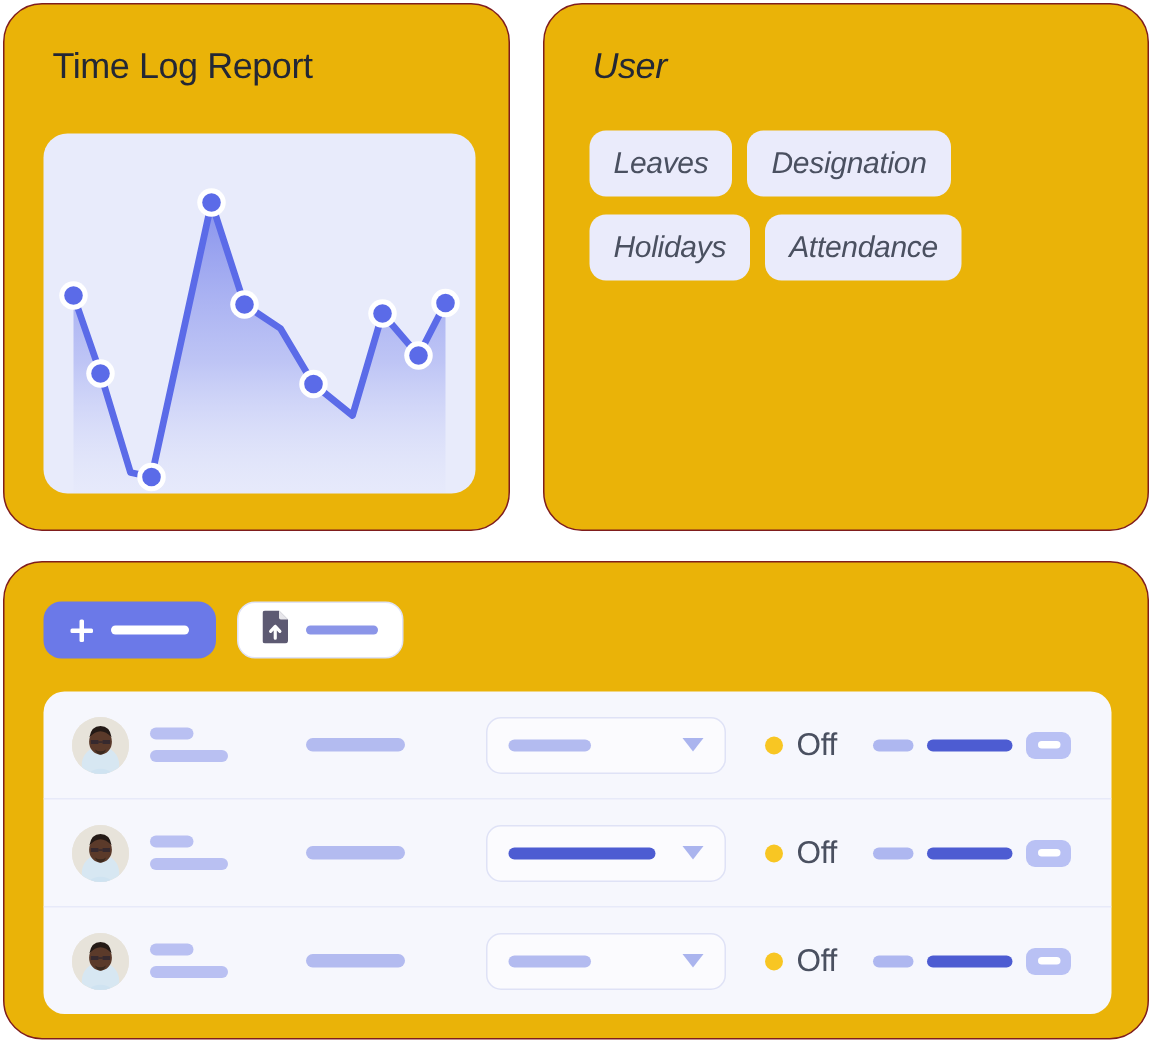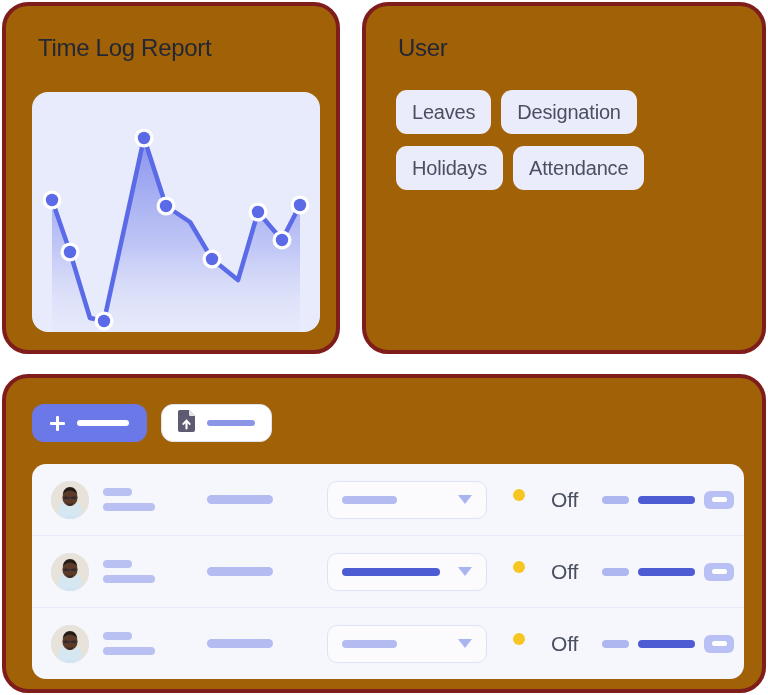--- a/index.html
+++ b/index.html
@@ -17,22 +17,22 @@
 
   .stage {
     position: relative;
     width: 768px;
     height: 695px;
   }
 
   
   .card {
     position: absolute;
-    background: #a16207;
-    border: 4px solid #7f1d1d;
+    background: #eab308;
+    border: 1px solid #7f1d1d;
     border-radius: 26px;
     box-sizing: border-box;
   }
 
   
   #card-timelog {
     left: 2px;
     top: 2px;
     width: 338px;
     height: 352px;
@@ -62,20 +62,21 @@
     width: 288px;
     height: 240px;
   }
 
   
   #card-user {
     left: 362px;
     top: 2px;
     width: 404px;
     height: 352px;
+    font-style: italic;
   }
   .tag-wrap {
     position: absolute;
     left: 30px;
     top: 84px;
     width: 340px;
     display: flex;
     flex-wrap: wrap;
     gap: 12px 10px;
   }
@@ -233,21 +234,22 @@
     width: 0; height: 0;
     border-left: 7px solid transparent;
     border-right: 7px solid transparent;
     border-top: 9px solid #aab4ee;
     flex: none;
   }
 
   .status {
     margin-left: 26px;
     display: flex;
-    gap: 26px;
+    align-items: center;
+    gap: 9px;
     flex: none;
   }
   .dot {
     width: 12px; height: 12px;
     border-radius: 50%;
     background: #f8c623;
   }
   .status-text {
     font-size: 21px;
     color: #4a5060;

